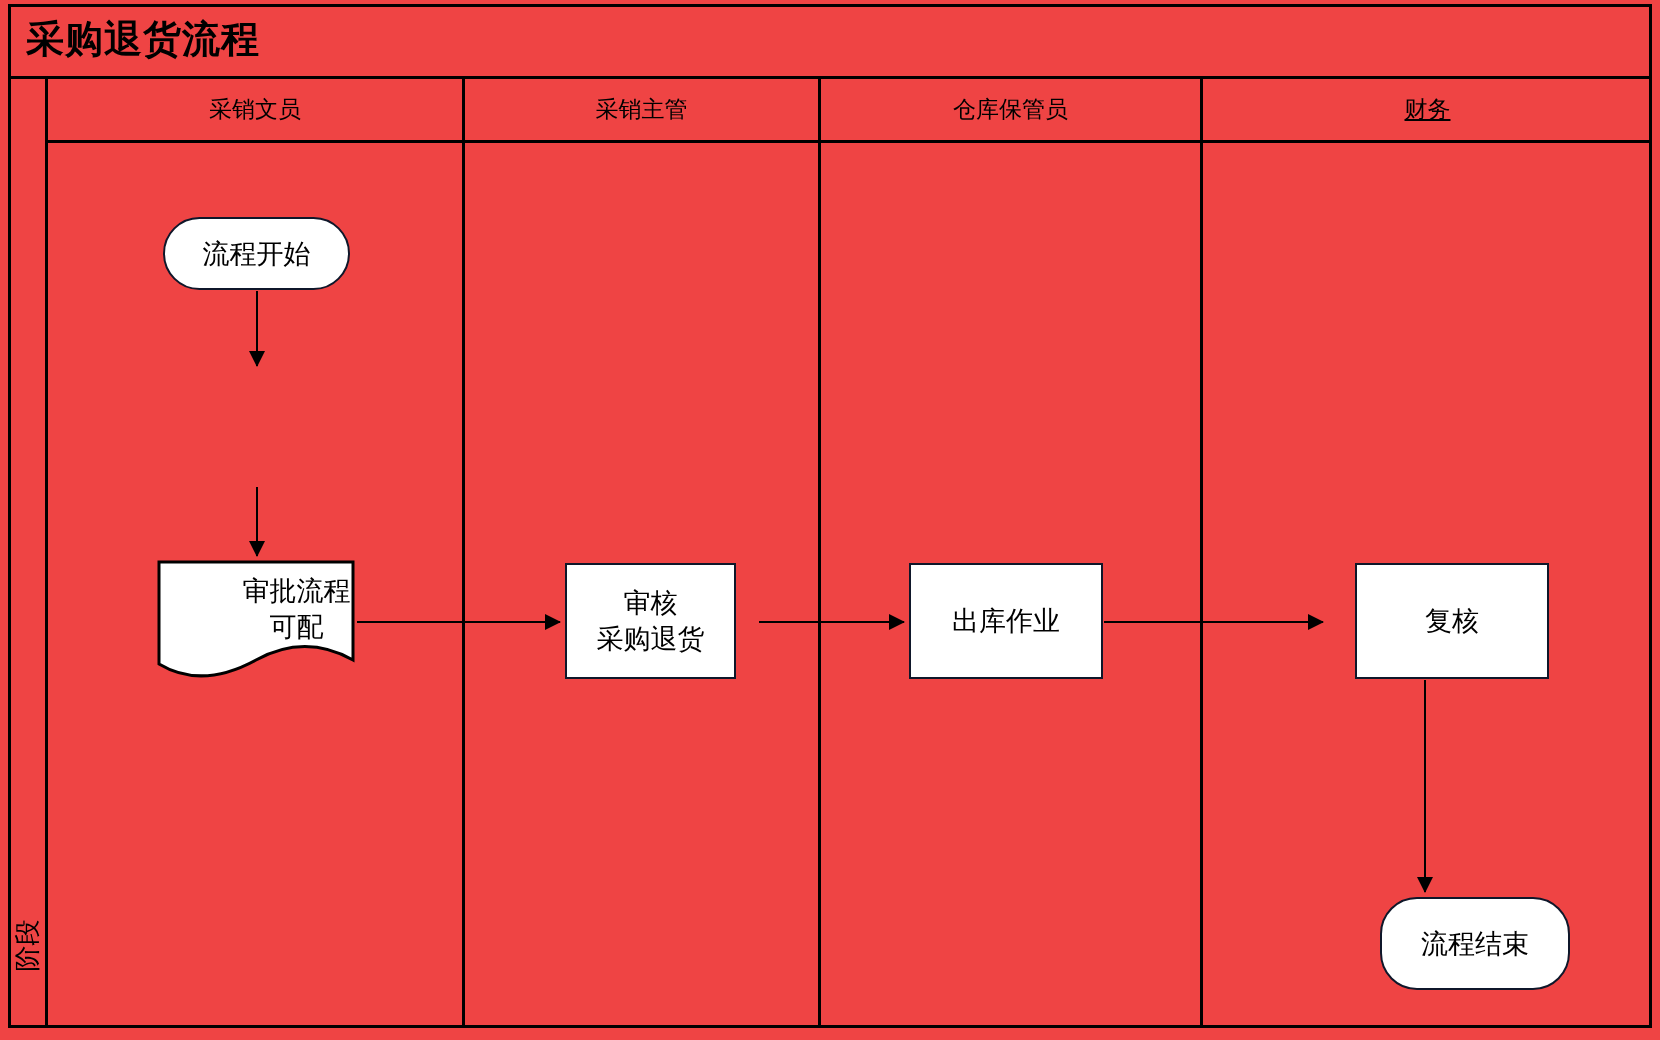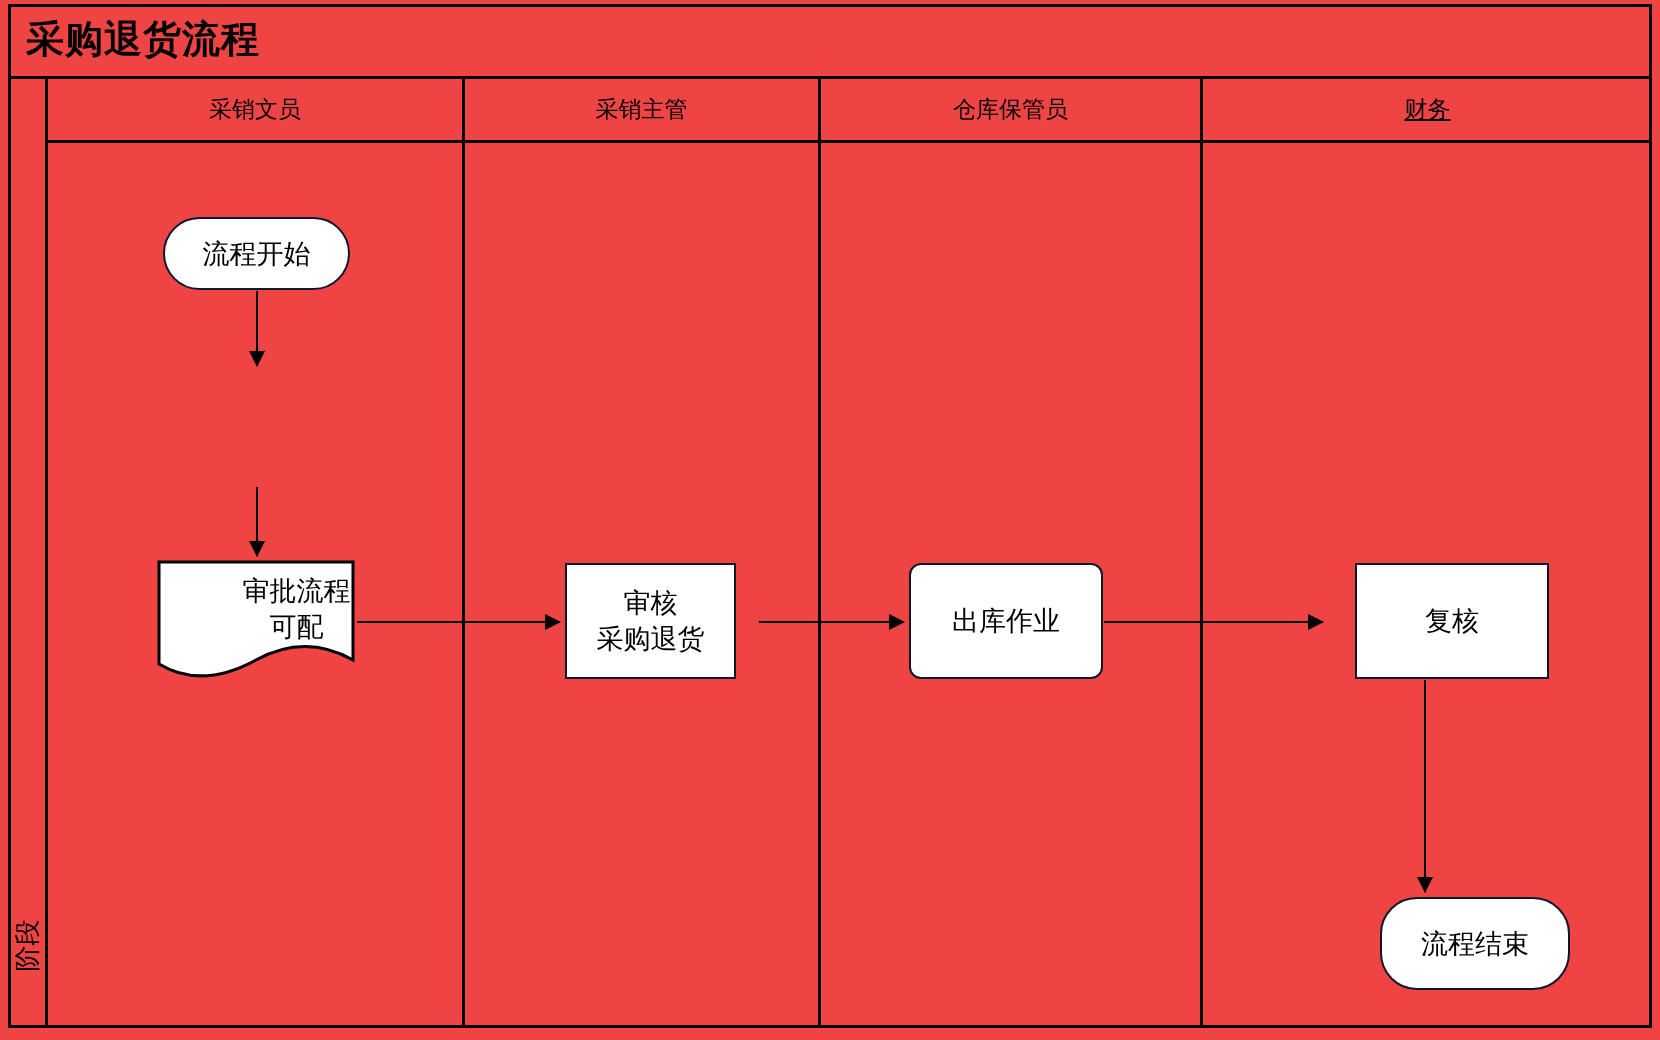--- a/index.html
+++ b/index.html
@@ -23,21 +23,21 @@
   .lh-2 { left:465px;  width:353px; }
   .lh-3 { left:821px;  width:379px; }
   .lh-4 { left:1203px; width:449px;text-decoration:underline; }
   .phase-label { position:absolute; left:-13px; top:928px; width:80px; text-align:center; font-size:26px; transform:rotate(-90deg); }
   
   .node { position:absolute; background:#fff; border:2px solid #0f172a; display:flex; flex-direction:column; align-items:center; justify-content:center; font-size:27px; line-height:36px; text-align:left; }
   .terminator { border-radius:37px; }
   .n-start    { left:163px; top:217px; width:187px; height:73px; }
   .n-create   { left:160px; top:372px; width:193px; height:114px; }
   .n-review   { left:565px; top:563px; width:171px; height:116px; }
-  .n-outbound { left:909px; top:563px; width:194px; height:116px;border-radius:12px; }
+  .n-outbound { left:909px; top:563px; width:194px; height:116px; }
   .n-recheck  { left:1328px;top:563px; width:194px; height:116px;margin-left:27px; }
   .n-end      { left:1380px;top:897px; width:190px; height:93px; }
   .doc-svg  { position:absolute; left:157px; top:560px; width:199px; height:126px; }
   .doc-text { position:absolute; left:160px; top:573px; width:193px; display:flex; flex-direction:column; align-items:center; font-size:27px; line-height:36px; text-align:center;margin-left:40px; }
   .arrows { position:absolute; left:0; top:0; pointer-events:none; }
 </style>
 </head>
 <body>
 
 <div class="canvas">

